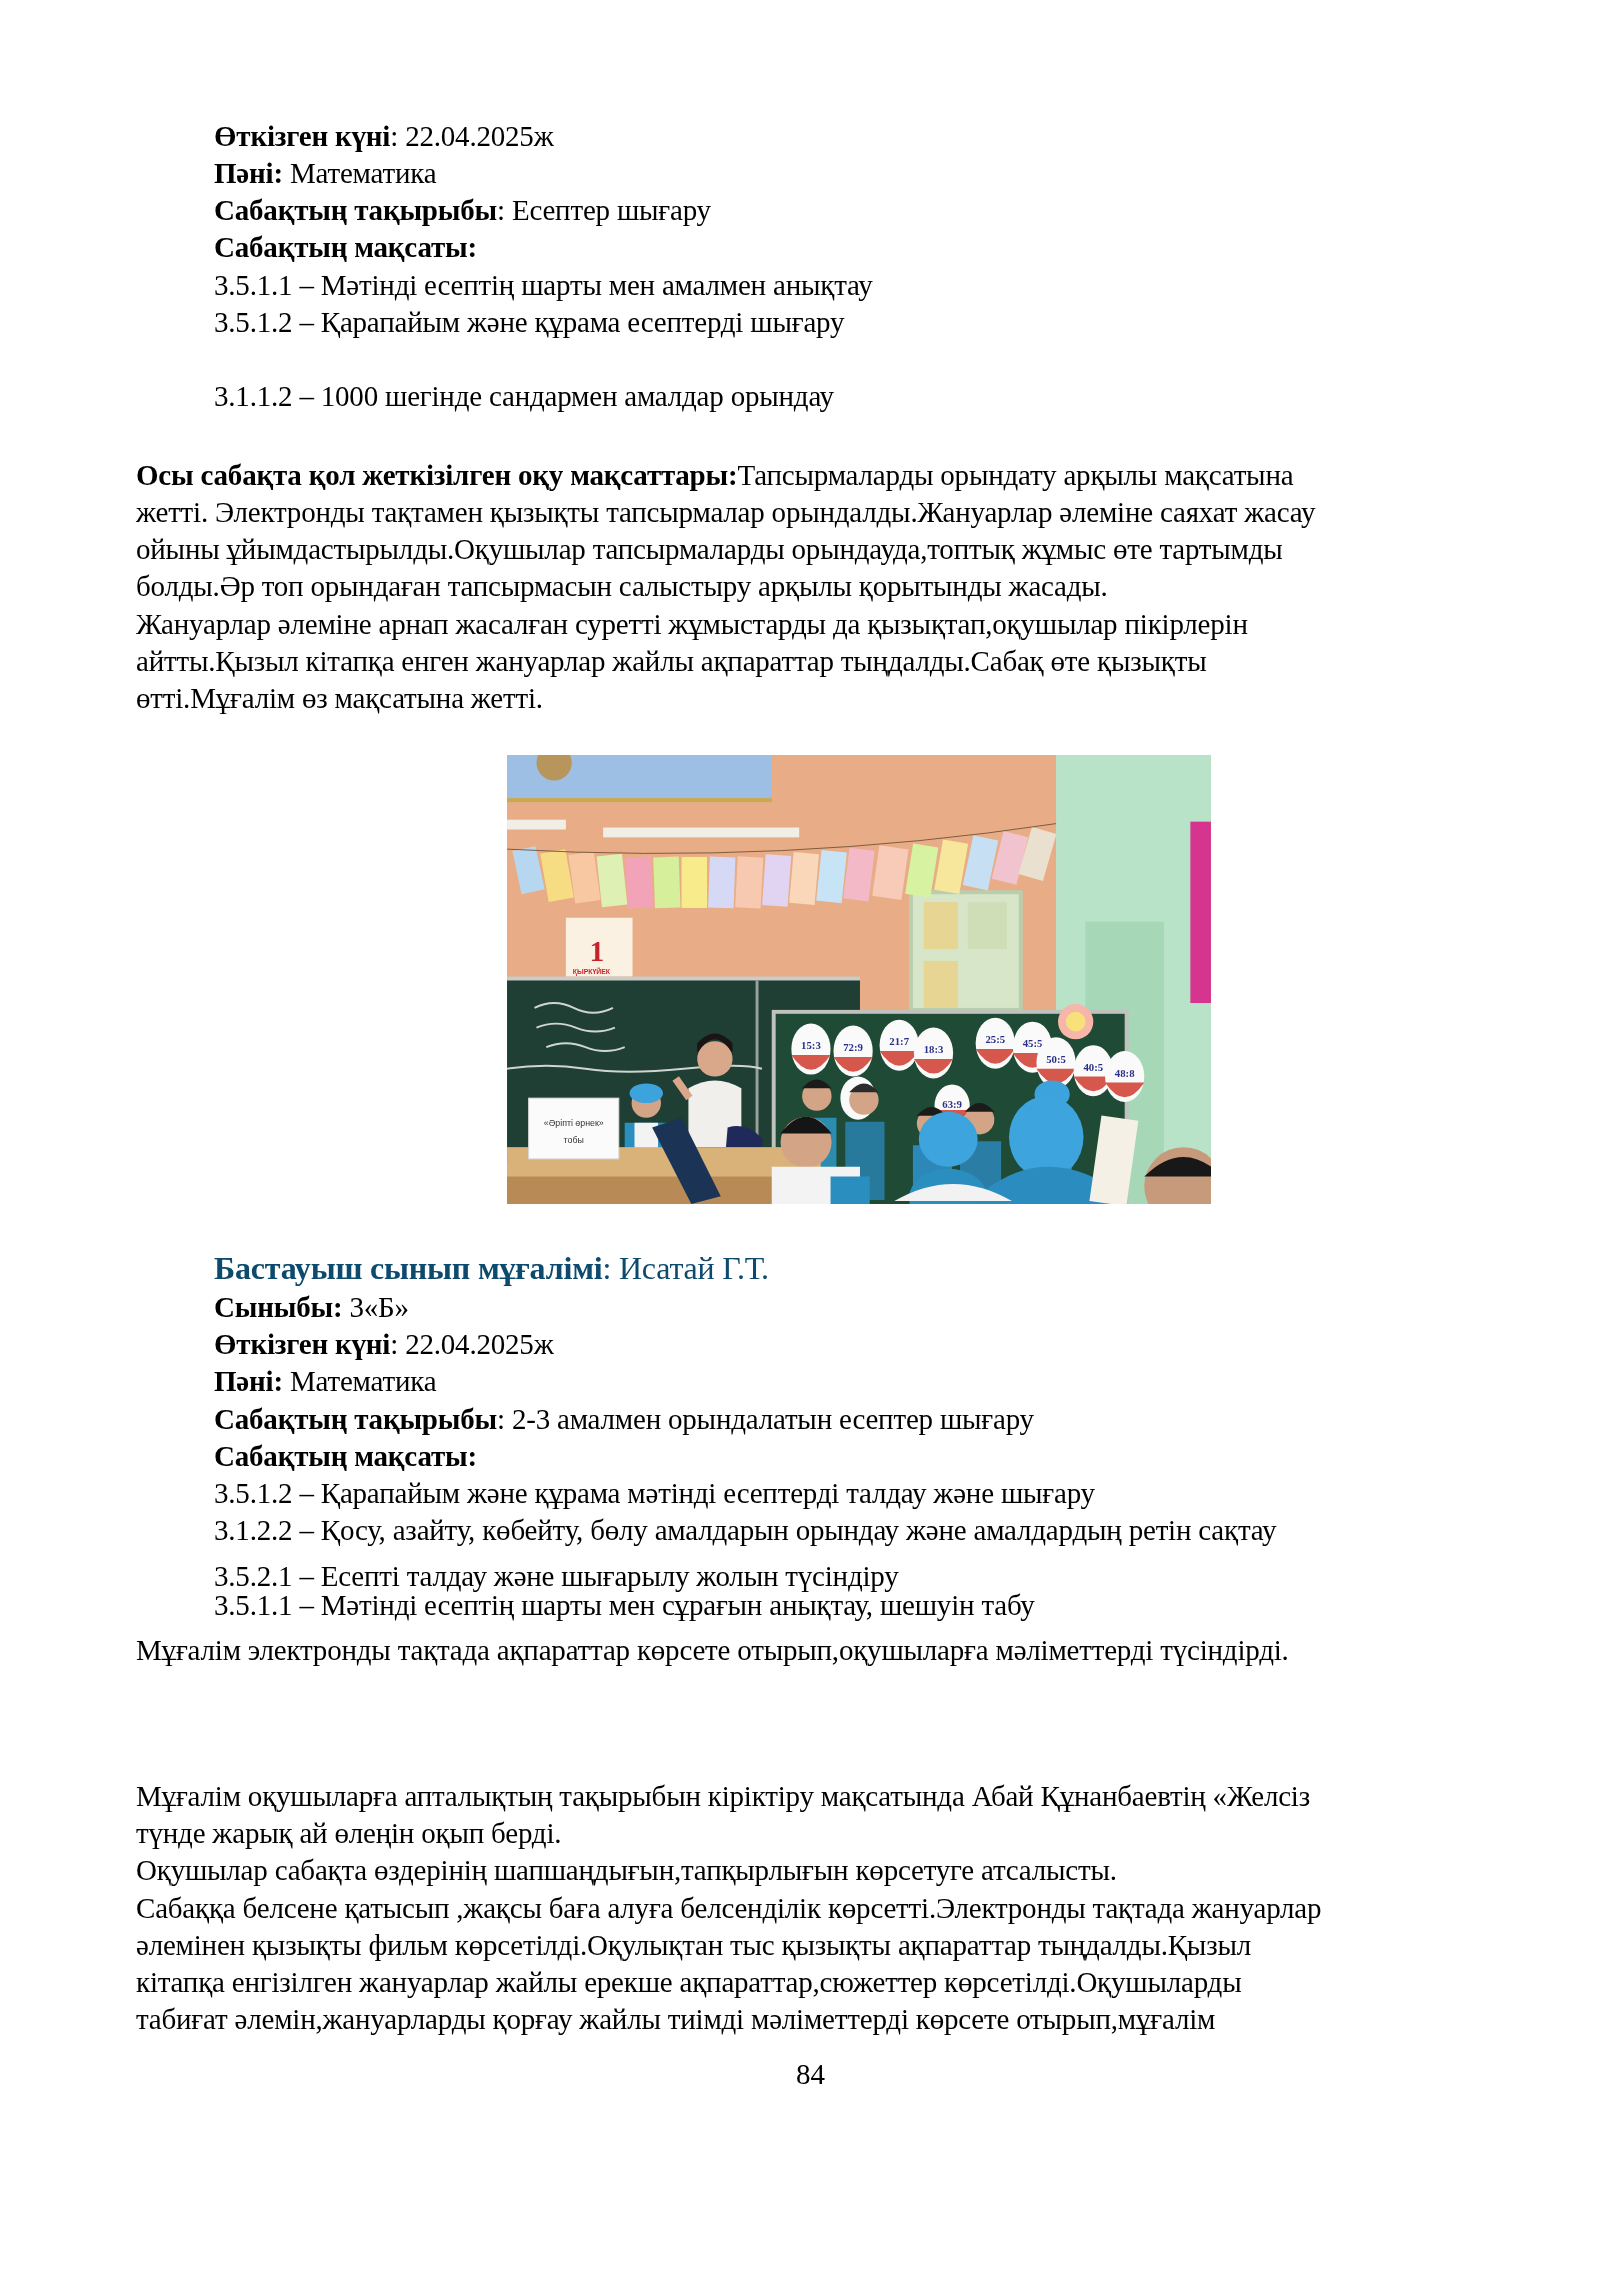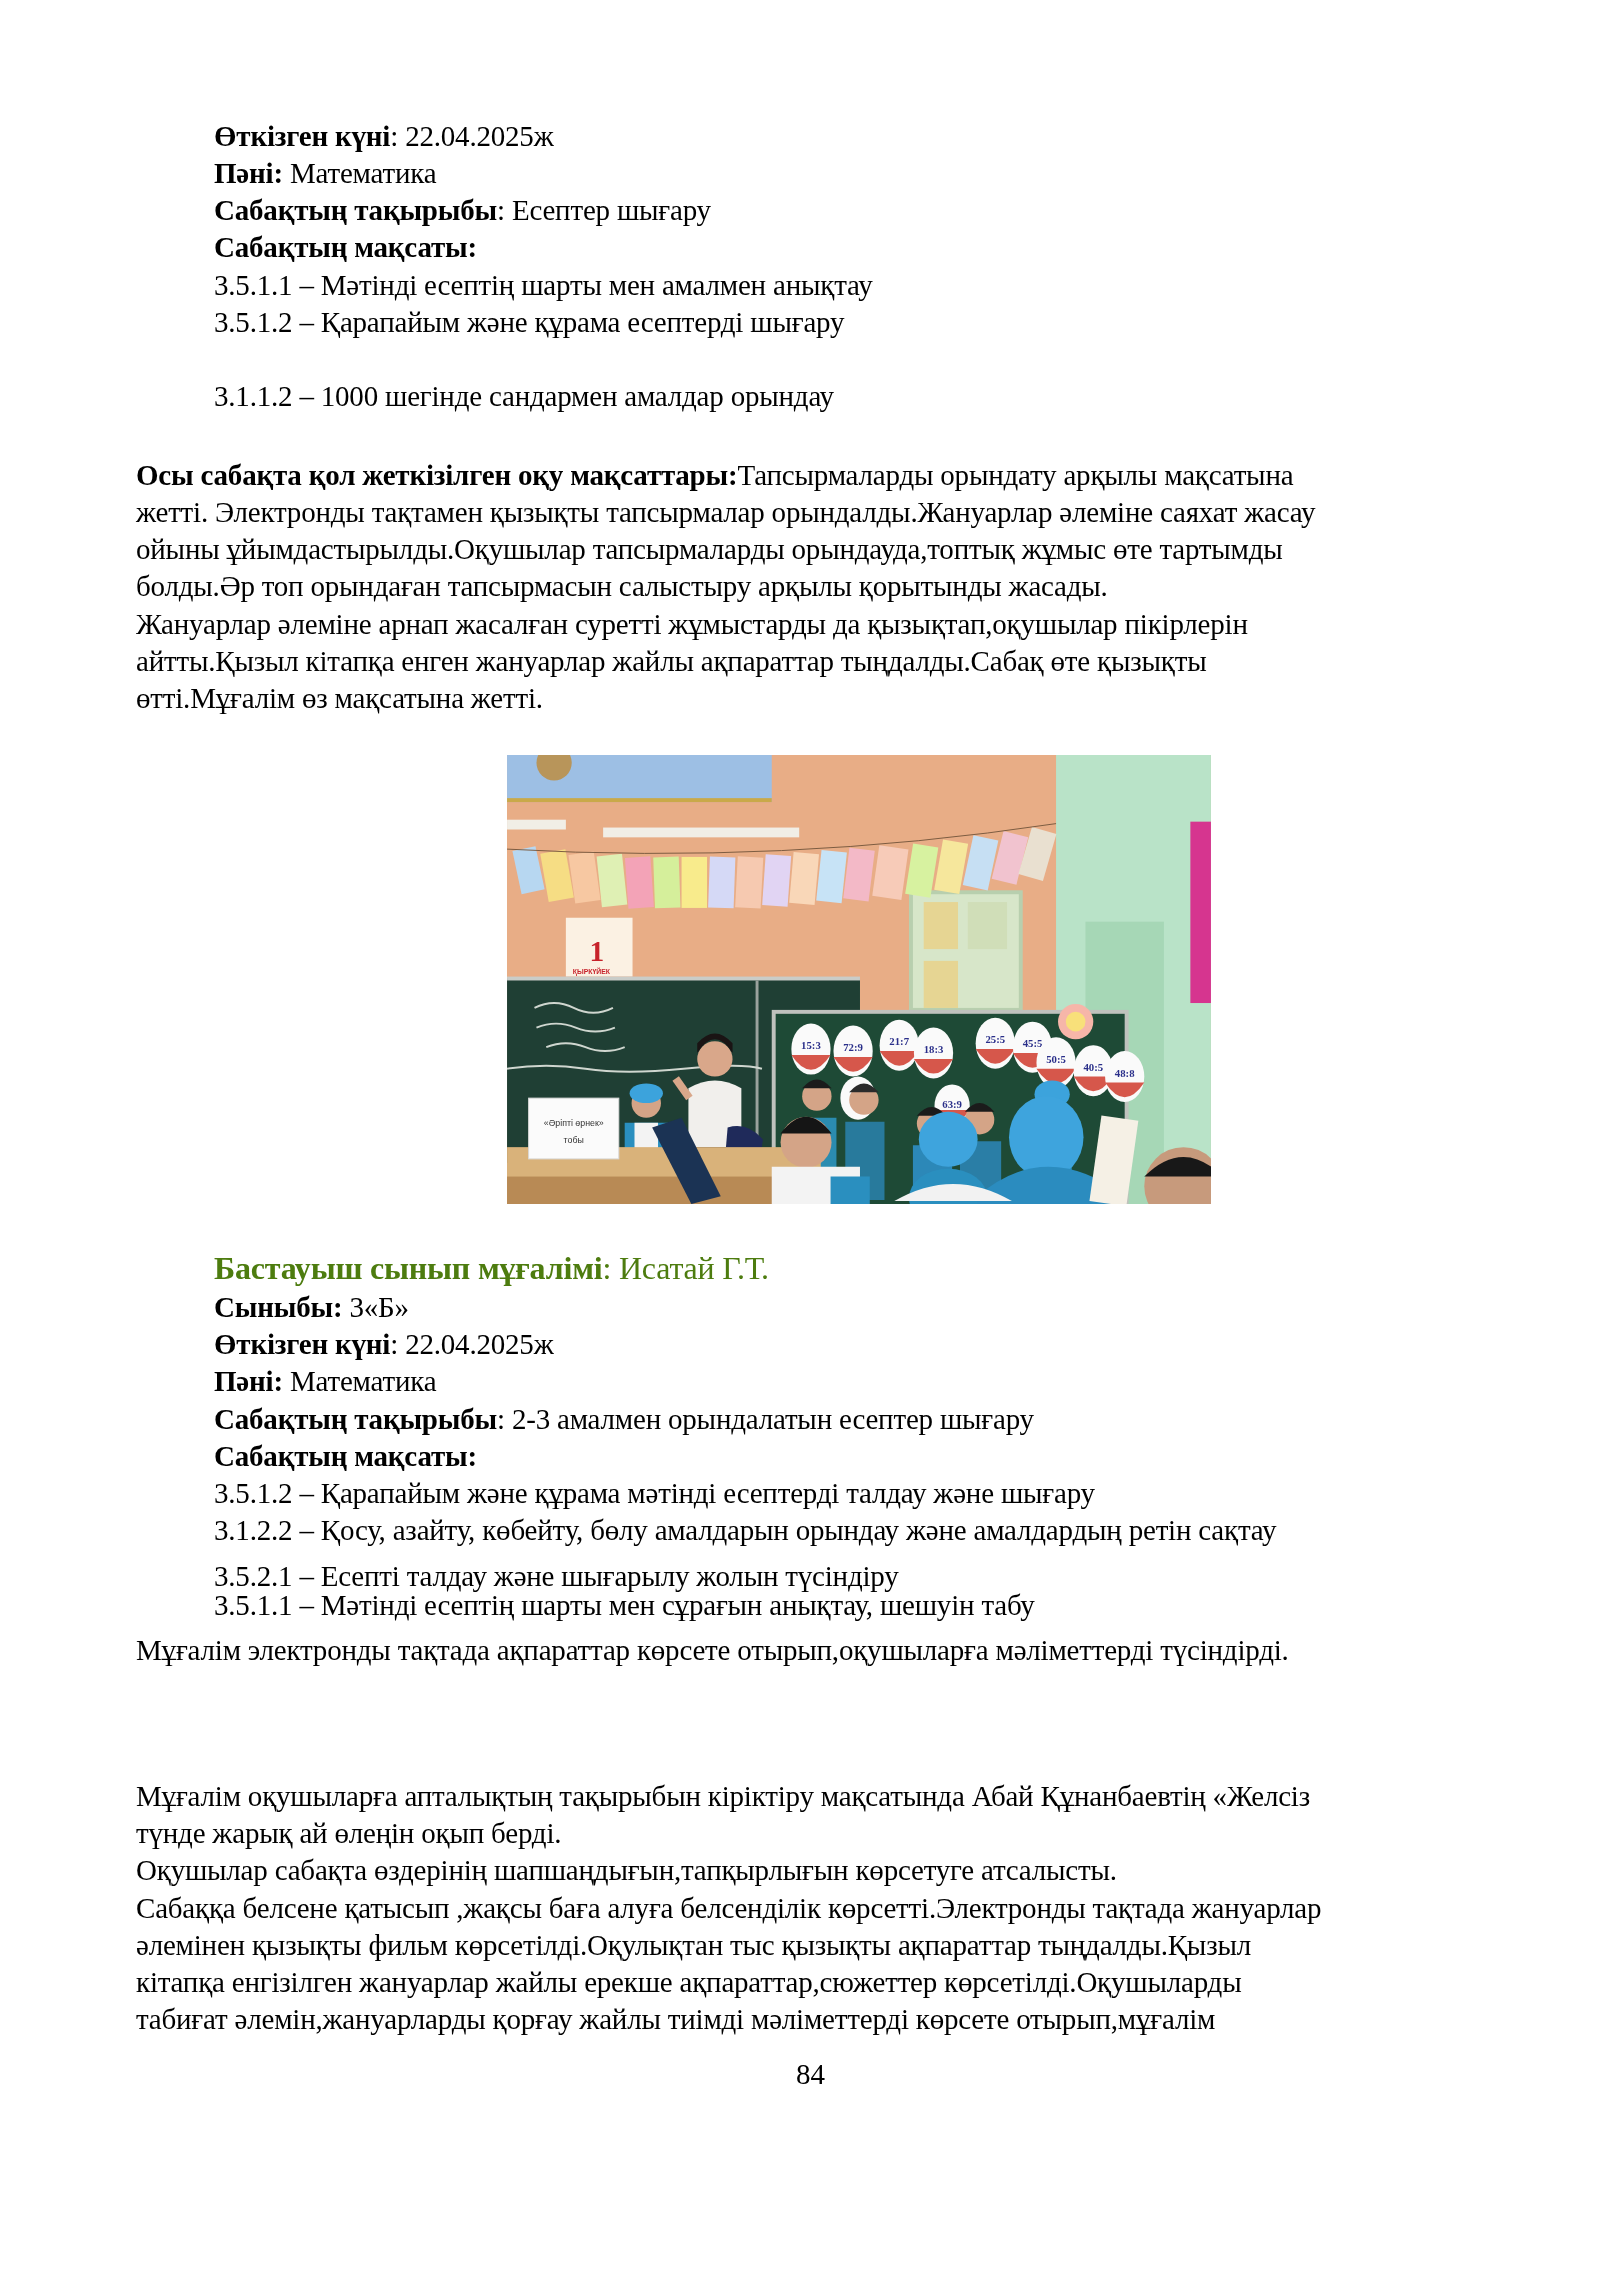--- a/index.html
+++ b/index.html
@@ -8,21 +8,21 @@
     font-family: "Liberation Serif", "DejaVu Serif", serif;
     color: #000000;
   }
   .page { position: absolute; left: 0; top: 0; width: 1621px; height: 1781px; }
   .line {
     position: absolute; white-space: nowrap;
     font-size: 29px; line-height: 37px;
     letter-spacing: -0.2px;
   }
   .b { font-weight: bold; }
-  .red { color: #4d7c0f; }
+  .red { color: #0c4a6e; }
   .title-line { font-size: 32px; line-height: 41px; }
   .indent { left: 214px; }
   .margin { left: 136px; }
   .photo {
     position: absolute; left: 507px; top: 755px; width: 704px; height: 449px;
     overflow: hidden; background: #d8a67f;
   }
   .photo svg { display: block; }
   .page-number {
     position: absolute; left: 0; width: 1621px; top: 2056px; text-align: center;

